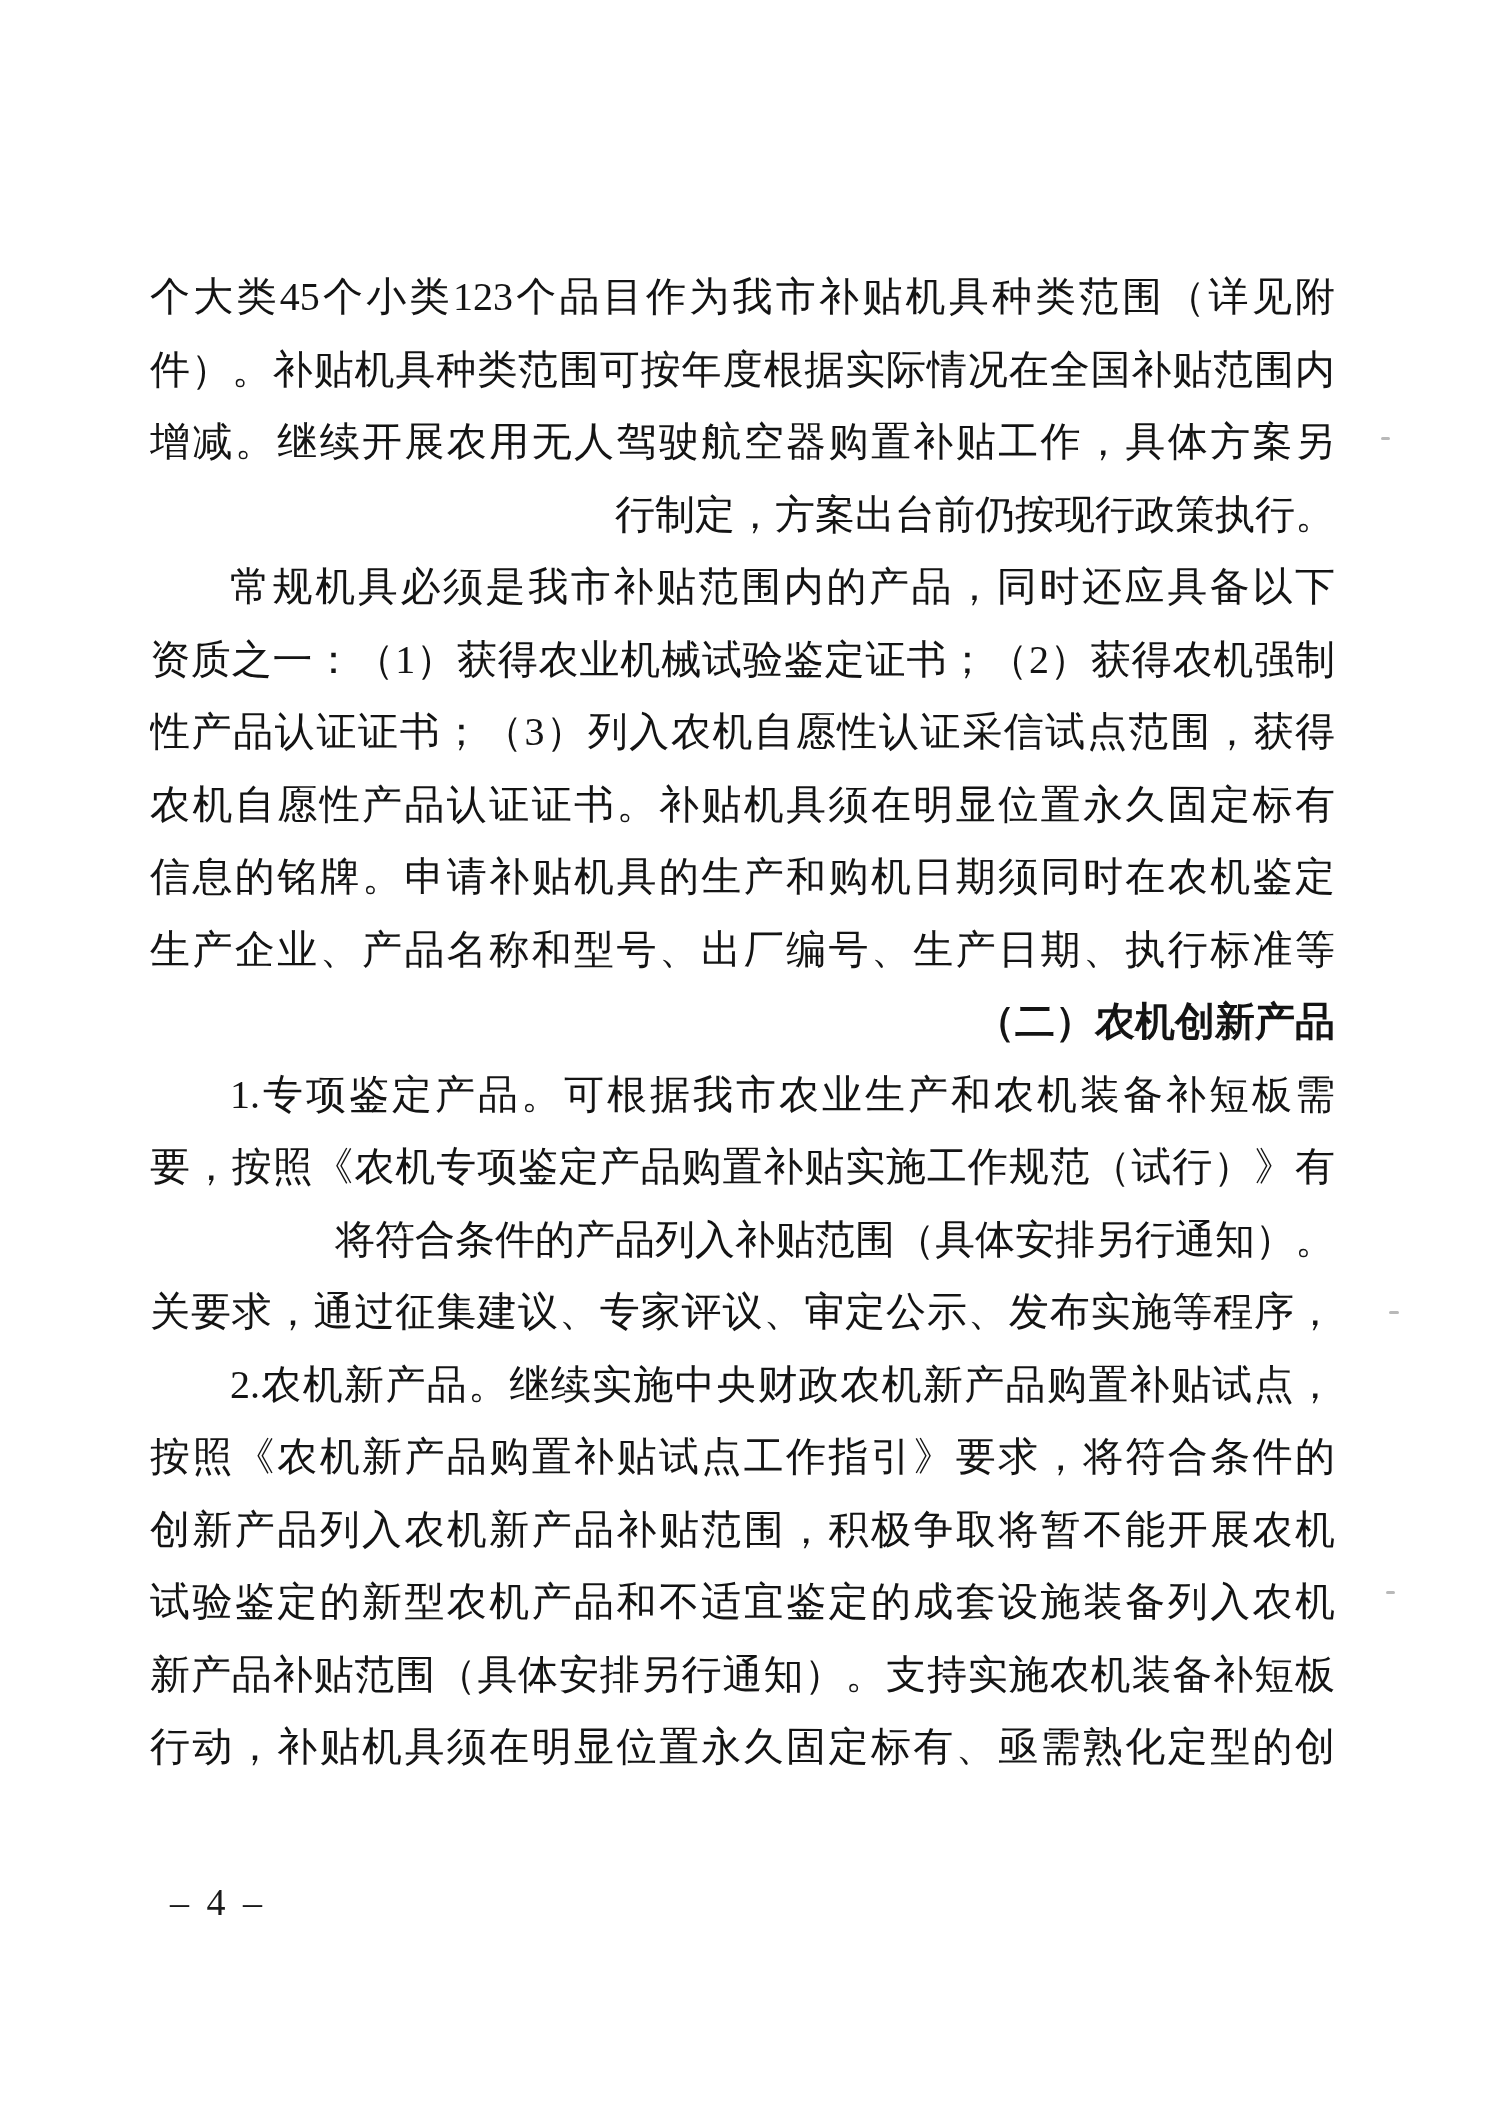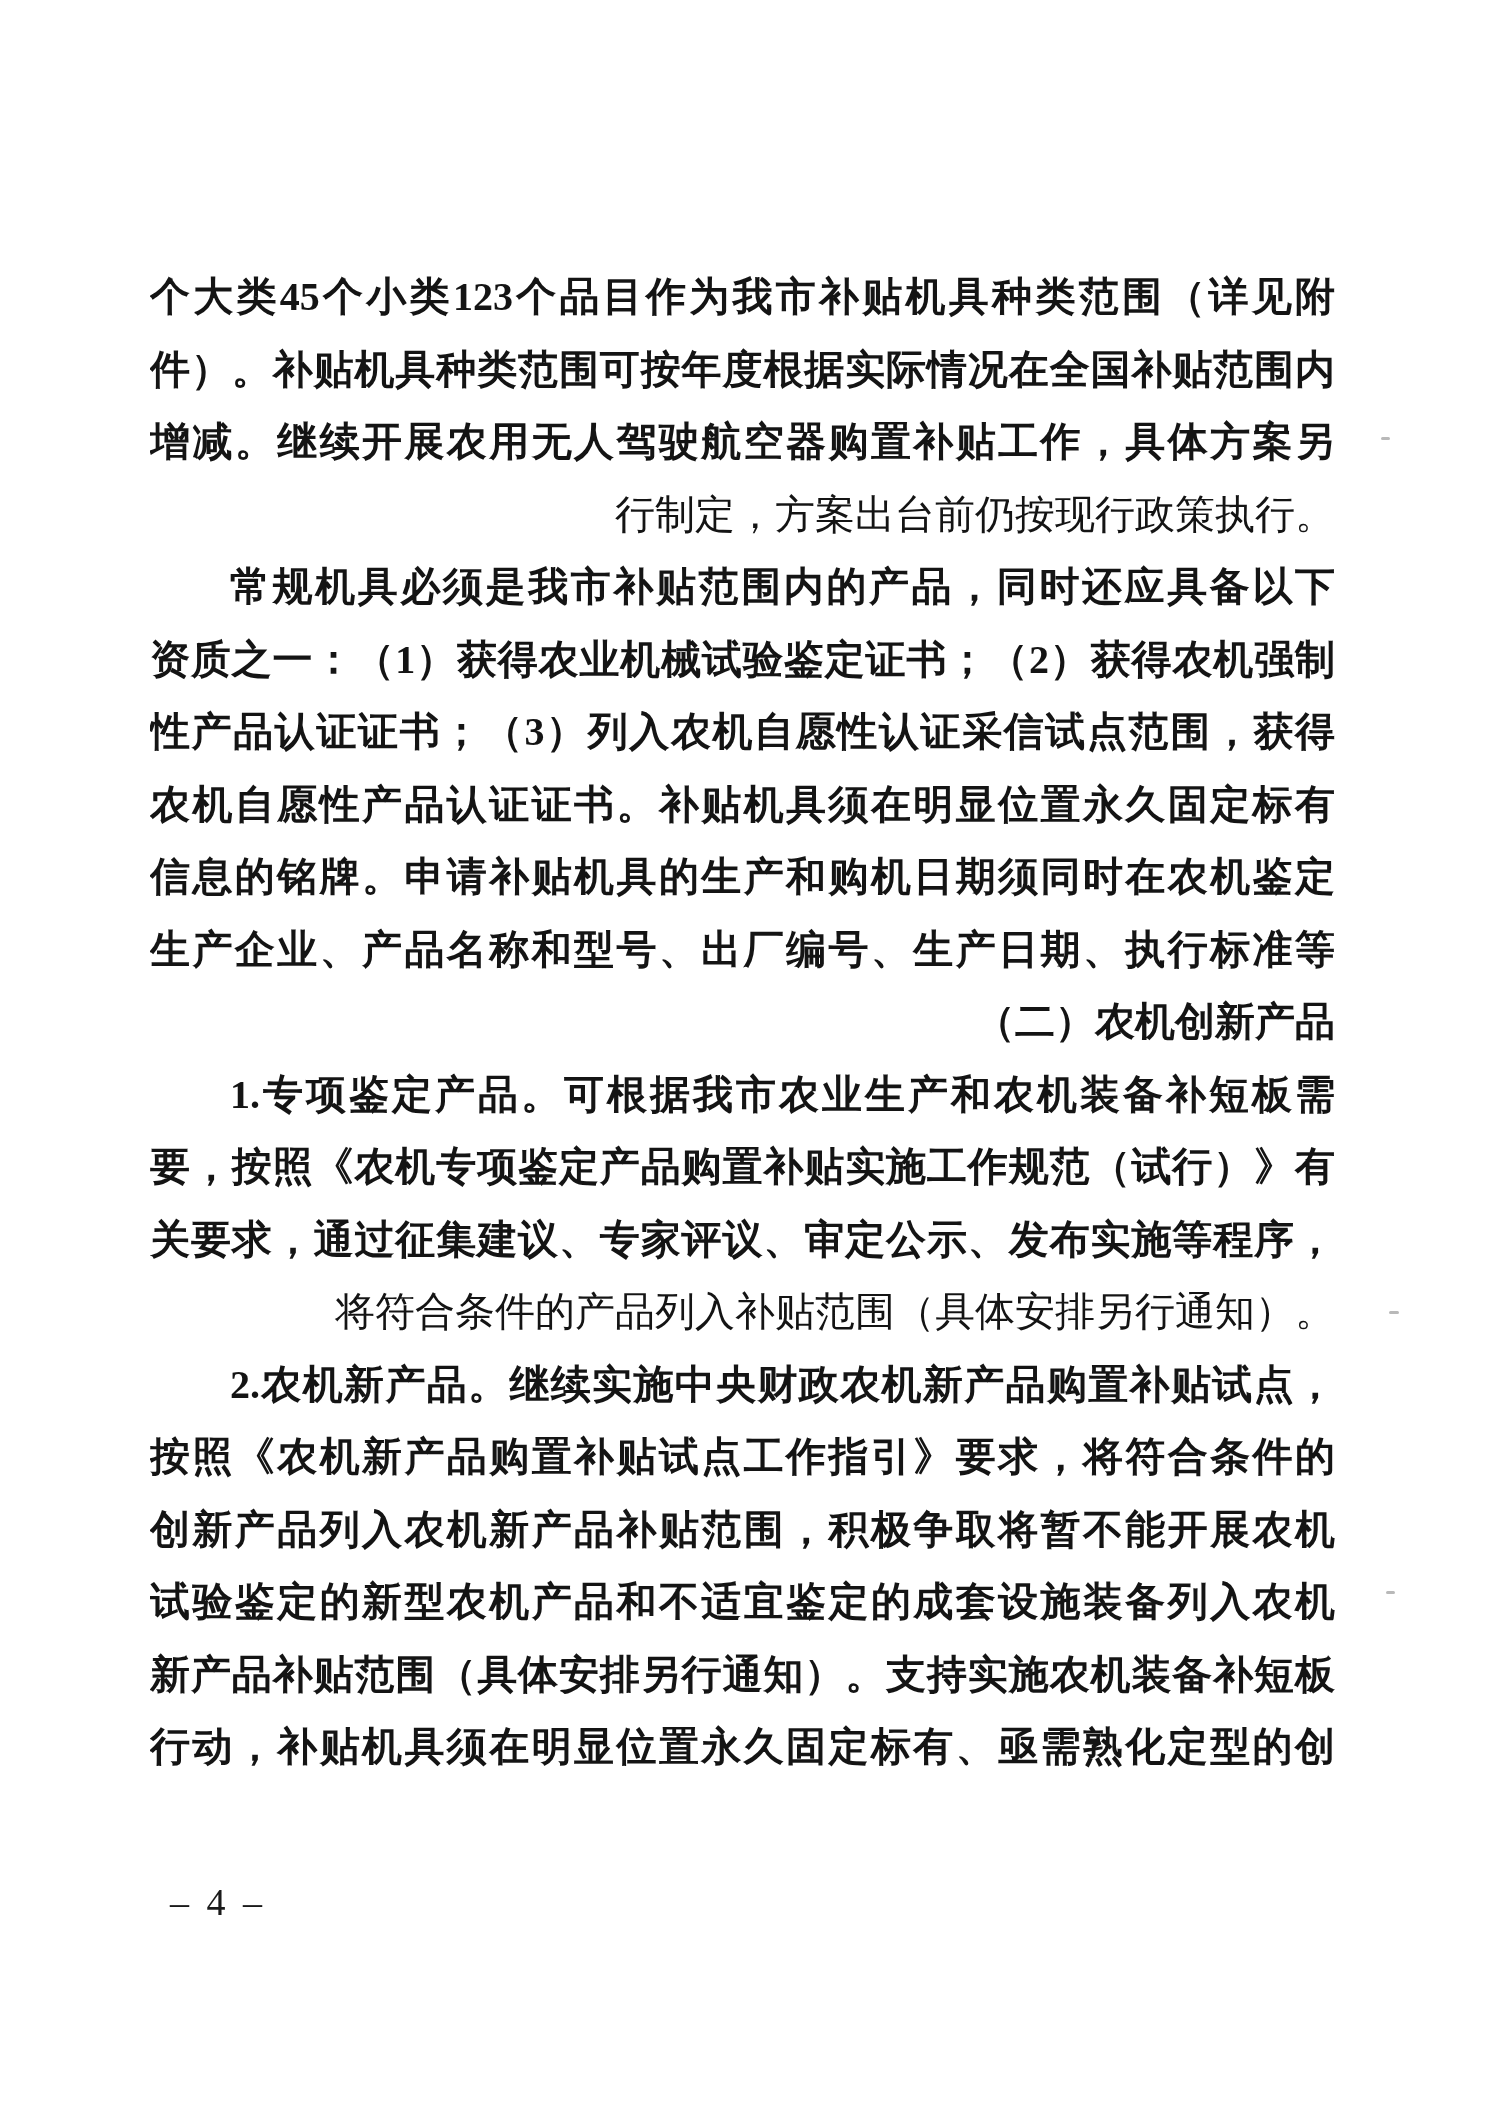--- a/index.html
+++ b/index.html
@@ -27,21 +27,20 @@
     height: 72.5px;
     line-height: 72.5px;
     font-size: 40px;
     overflow: hidden;
     white-space: normal;
     text-align: right;
   }
   .line.fill {
     text-align: justify;
     text-align-last: justify;
-    font-weight: bold;
   }
   .line.indent {
     padding-left: 80px;
   }
   .line.bold {
     font-weight: bold;
   }
   .pagenum {
     position: absolute;
     left: 170px;
@@ -71,22 +70,22 @@
       <div class="line">行制定，方案出台前仍按现行政策执行。</div>
       <div class="line fill indent">常规机具必须是我市补贴范围内的产品，同时还应具备以下</div>
       <div class="line fill">资质之一：（1）获得农业机械试验鉴定证书；（2）获得农机强制</div>
       <div class="line fill">性产品认证证书；（3）列入农机自愿性认证采信试点范围，获得</div>
       <div class="line fill">农机自愿性产品认证证书。补贴机具须在明显位置永久固定标有</div>
       <div class="line fill">信息的铭牌。申请补贴机具的生产和购机日期须同时在农机鉴定</div>
       <div class="line fill">生产企业、产品名称和型号、出厂编号、生产日期、执行标准等</div>
       <div class="line indent bold">（二）农机创新产品</div>
       <div class="line fill indent">1.专项鉴定产品。可根据我市农业生产和农机装备补短板需</div>
       <div class="line fill">要，按照《农机专项鉴定产品购置补贴实施工作规范（试行）》有</div>
+      <div class="line">将符合条件的产品列入补贴范围（具体安排另行通知）。</div>
       <div class="line fill">关要求，通过征集建议、专家评议、审定公示、发布实施等程序，</div>
-      <div class="line">将符合条件的产品列入补贴范围（具体安排另行通知）。</div>
       <div class="line fill indent">2.农机新产品。继续实施中央财政农机新产品购置补贴试点，</div>
       <div class="line fill">按照《农机新产品购置补贴试点工作指引》要求，将符合条件的</div>
       <div class="line fill">创新产品列入农机新产品补贴范围，积极争取将暂不能开展农机</div>
       <div class="line fill">试验鉴定的新型农机产品和不适宜鉴定的成套设施装备列入农机</div>
       <div class="line fill">新产品补贴范围（具体安排另行通知）。支持实施农机装备补短板</div>
       <div class="line fill">行动，补贴机具须在明显位置永久固定标有、亟需熟化定型的创</div>
     </div>
   <div class="pagenum">– 4 –</div>
   <div class="speck s1"></div>
   <div class="speck s2"></div>

